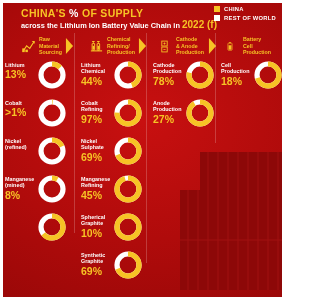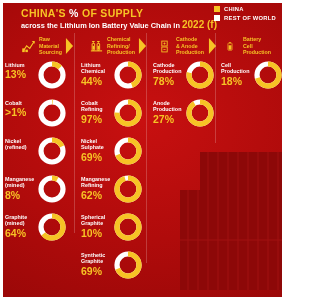--- a/index.html
+++ b/index.html
@@ -257,24 +257,20 @@
         <div class="metric-text">
           <div class="metric-name">Manganese<br>(mined)</div>
           <div class="metric-value">8%</div>
         </div>
         <div class="donut" style="left: 32px;"><svg viewBox="0 0 30 30" width="30" height="30">
             <circle cx="15" cy="15" r="11" fill="none" stroke="#FFFFFF" stroke-width="5.2"></circle>
             <circle cx="15" cy="15" r="11" fill="none" stroke="#F7C325" stroke-width="5.2" stroke-dasharray="5.53 63.59" transform="rotate(-90 15 15)"></circle>
           </svg></div>
       </div>
       <div class="metric">
-        <div class="metric-text">
-          <div class="metric-name">Graphite<br>(mined)</div>
-          <div class="metric-value">64%</div>
-        </div>
         <div class="donut" style="left: 32px;"><svg viewBox="0 0 30 30" width="30" height="30">
             <circle cx="15" cy="15" r="11" fill="none" stroke="#FFFFFF" stroke-width="5.2"></circle>
             <circle cx="15" cy="15" r="11" fill="none" stroke="#F7C325" stroke-width="5.2" stroke-dasharray="44.23 24.88" transform="rotate(-90 15 15)"></circle>
           </svg></div>
       </div>
     </div>
 
   <div class="col" id="col-2" style="left:78px;width:62px;">
       <div class="metric">
         <div class="metric-text">
@@ -302,21 +298,21 @@
           <div class="metric-value">69%</div>
         </div>
         <div class="donut" style="left: 32px;"><svg viewBox="0 0 30 30" width="30" height="30">
             <circle cx="15" cy="15" r="11" fill="none" stroke="#FFFFFF" stroke-width="5.2"></circle>
             <circle cx="15" cy="15" r="11" fill="none" stroke="#F7C325" stroke-width="5.2" stroke-dasharray="47.69 21.43" transform="rotate(-90 15 15)"></circle>
           </svg></div>
       </div>
       <div class="metric">
         <div class="metric-text">
           <div class="metric-name">Manganese<br>Refining</div>
-          <div class="metric-value">62%</div>
+          <div class="metric-value">45%</div>
         </div>
         <div class="donut" style="left: 32px;"><svg viewBox="0 0 30 30" width="30" height="30">
             <circle cx="15" cy="15" r="11" fill="none" stroke="#FFFFFF" stroke-width="5.2"></circle>
             <circle cx="15" cy="15" r="11" fill="none" stroke="#F7C325" stroke-width="5.2" stroke-dasharray="65.66 3.46" transform="rotate(-90 15 15)"></circle>
           </svg></div>
       </div>
       <div class="metric">
         <div class="metric-text">
           <div class="metric-name">Spherical<br>Graphite</div>
           <div class="metric-value">10%</div>

